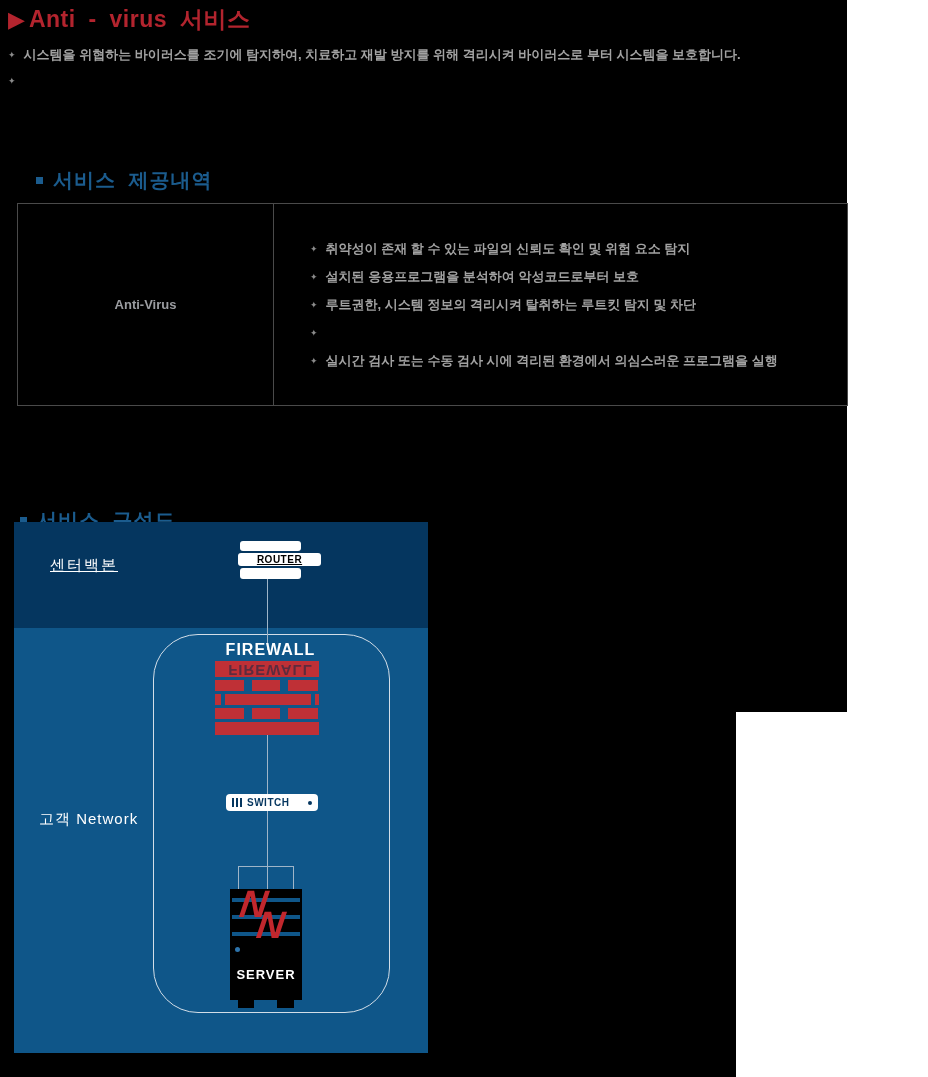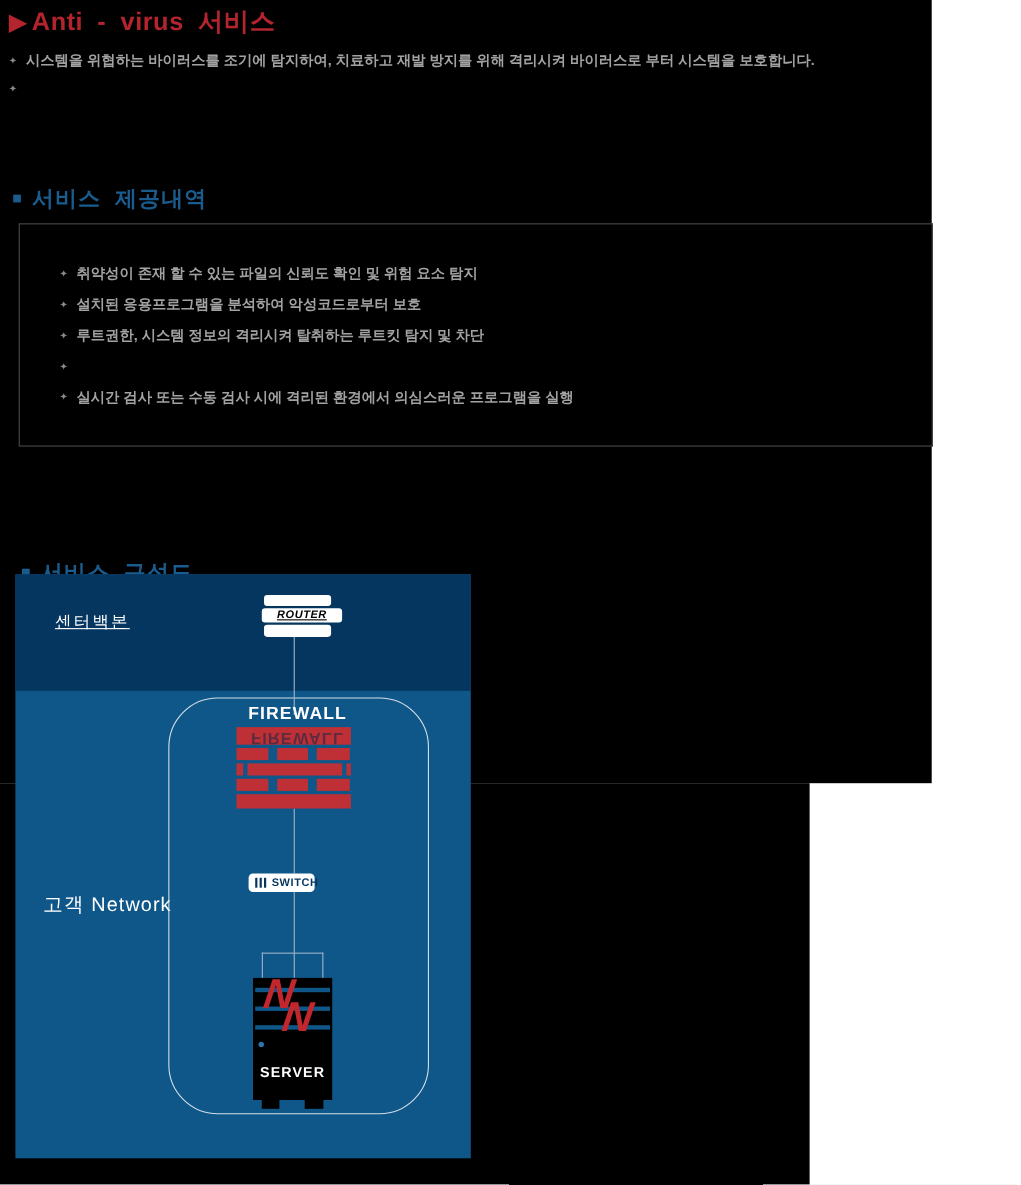--- a/index.html
+++ b/index.html
@@ -17,52 +17,52 @@
 
   
   .intro{position:absolute;left:8px;top:42px;}
   .intro-item{display:flex;align-items:flex-start;color:#a2a2a2;font-size:13px;font-weight:bold;line-height:26px;}
   .star-bullet{color:#8b8b8b;font-size:9px;line-height:26px;margin-right:8px;}
 
   
   .section-heading{position:absolute;display:flex;align-items:center;}
   .heading-square{width:7px;height:7px;background:#1b5c8e;margin-right:10px;}
   .heading-text{color:#1b5c8e;font-size:20px;font-weight:bold;letter-spacing:1px;word-spacing:6px;}
-  .heading-1{left:12px;top:167px;}
+  .heading-1{left:36px;top:167px;}
   .heading-2{left:20px;top:507px;}
 
   
   .svc-table{position:absolute;left:17px;top:203px;width:829px;height:201px;border:1px solid #4a4a4a;display:flex;background:#000;}
   .svc-col1{width:255px;border-right:1px solid #4a4a4a;display:flex;align-items:center;justify-content:center;}
   .svc-col1-label{color:#9b9da1;font-size:13px;font-weight:bold;}
   .svc-col2{flex:1;display:flex;flex-direction:column;justify-content:center;padding-left:36px;}
   .svc-item{display:flex;align-items:flex-start;color:#a2a2a2;font-size:13px;font-weight:bold;line-height:28px;}
   .svc-item .star-bullet{line-height:28px;}
 
   
   .diagram{position:absolute;left:14px;top:522px;width:414px;height:531px;background:#0f5689;}
   .navy-band{position:absolute;left:0;top:0;width:414px;height:106px;background:#05365f;}
   .lbl-backbone{position:absolute;left:36px;top:34px;color:#ffffff;font-size:15px;letter-spacing:2px;text-decoration:underline;}
-  .lbl-customer{position:absolute;left:25px;top:288px;color:#ffffff;font-size:18px;letter-spacing:1px;}
+  .lbl-customer{position:absolute;left:25px;top:288px;color:#ffffff;font-size:15px;letter-spacing:1px;}
 
   .vline{position:absolute;width:1px;background:#9fb5c8;}
   .v1{left:253px;top:56px;height:72px;}
   .v2{left:253px;top:213px;height:59px;}
   .v3{left:253px;top:289px;height:78px;}
   .bracket-h{position:absolute;left:224px;top:344px;width:56px;height:1px;background:#9fb5c8;}
   .bracket-vl{left:224px;top:344px;height:23px;}
   .bracket-vr{left:279px;top:344px;height:23px;}
 
   .group-rect{position:absolute;left:139px;top:112px;width:235px;height:377px;border:1px solid #d3dee8;border-radius:45px;}
 
   
   .router{position:absolute;left:224px;top:19px;width:65px;}
   .router-bar{background:#ffffff;border-radius:3px;}
   .router-bar.b1{width:61px;height:10px;margin:0 0 2px 2px;}
-  .router-bar.b2{width:73px;height:13px;margin-bottom:2px;display:flex;align-items:center;justify-content:center;font-style:italic;}
+  .router-bar.b2{width:83px;height:13px;margin-bottom:2px;display:flex;align-items:center;justify-content:center;}
   .router-bar.b3{width:61px;height:11px;margin-left:2px;}
   .router-label{color:#000000;font-size:10px;font-weight:bold;text-decoration:underline;letter-spacing:0.5px;line-height:10px;}
 
   
   .firewall-label{position:absolute;left:139px;top:119px;width:235px;text-align:center;color:#ffffff;font-size:16px;font-weight:bold;letter-spacing:1px;}
   .firewall-reflection{position:absolute;left:139px;top:140px;width:235px;text-align:center;
     transform:scaleY(-1);color:rgba(13,40,70,0.55);font-size:15px;font-weight:bold;letter-spacing:1px;}
   .bricks{position:absolute;left:201px;top:139px;width:104px;}
   .brick{background:#bf3036;}
   .brick-row{display:flex;margin-top:3px;}
@@ -70,21 +70,21 @@
   .r1{width:104px;height:16px;}
   .r2 .brick,.r4 .brick{height:11px;}
   .r3 .brick{height:11px;}
   .g8{margin-right:8px;}
   .g4{margin-right:4px;}
   .w29{width:29px;}.w28{width:28px;}.w30{width:30px;}
   .w6{width:6px;}.w86{width:86px;}.w4{width:4px;}
   .r5{width:104px;height:13px;margin-top:3px;}
 
   
-  .switch{position:absolute;left:212px;top:272px;width:60px;height:17px;background:#ffffff;border-radius:4px;
+  .switch{position:absolute;left:212px;top:272px;width:92px;height:17px;background:#ffffff;border-radius:4px;
     display:flex;align-items:center;padding:0 6px;box-sizing:border-box;}
   .switch-bars{display:flex;gap:2px;margin-right:5px;}
   .switch-bars span{display:block;width:2px;height:9px;background:#05365f;}
   .switch-label{color:#05365f;font-size:10px;font-weight:bold;letter-spacing:0.5px;line-height:10px;}
   .switch-led{width:4px;height:4px;border-radius:50%;background:#05365f;margin-left:auto;}
 
   
   .server{position:absolute;left:216px;top:367px;width:72px;height:111px;background:#000000;}
   .server-slit{position:absolute;left:2px;right:2px;height:4px;background:#0f5689;}
   .s1{top:9px;}.s2{top:26px;}.s3{top:43px;}
@@ -120,20 +120,23 @@
       <span class="star-bullet">✦</span>
     </div>
   </div>
 
   <div class="section-heading heading-1">
     <span class="heading-square"></span>
     <span class="heading-text">서비스 제공내역</span>
   </div>
 
   <div class="svc-table">
+    <div class="svc-col1">
+      <span class="svc-col1-label">Anti-Virus</span>
+    </div>
     <div class="svc-col2">
       <div class="svc-item">
         <span class="star-bullet">✦</span>
         <span>취약성이 존재 할 수 있는 파일의 신뢰도 확인 및 위험 요소 탐지</span>
       </div>
       <div class="svc-item">
         <span class="star-bullet">✦</span>
         <span>설치된 응용프로그램을 분석하여 악성코드로부터 보호</span>
       </div>
       <div class="svc-item">

